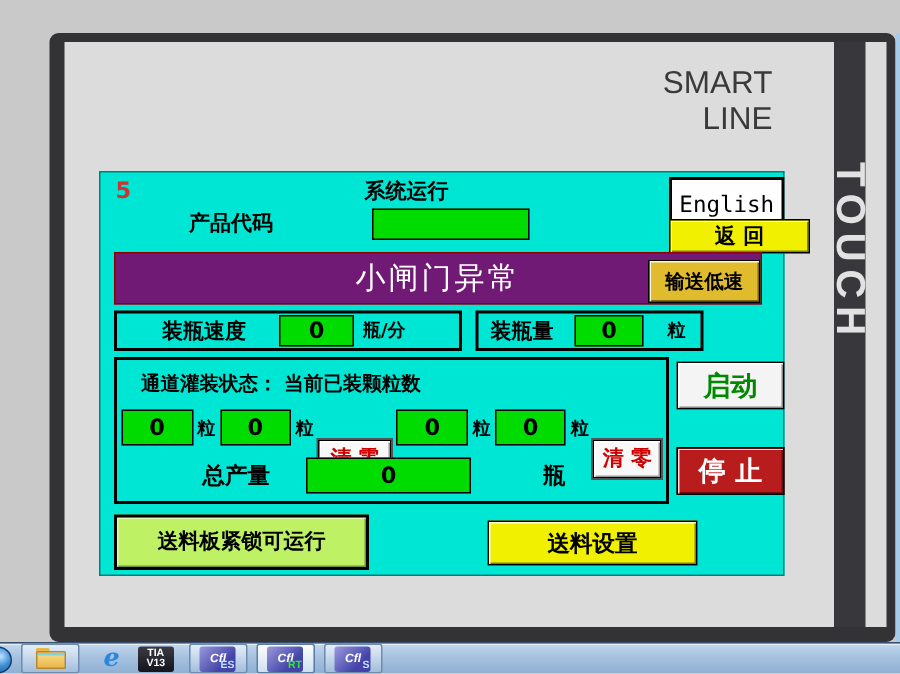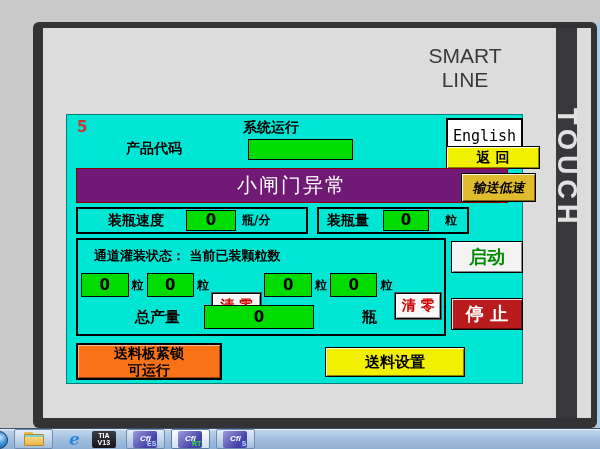--- a/index.html
+++ b/index.html
@@ -25,23 +25,23 @@
 
   .frame { position:absolute; left:33px; top:22px; width:564px; height:406px;
     background:#333336; border-radius:6px; }
   .bezel { position:absolute; left:43px; top:28px; width:548px; height:390px; background:#DCDCDC; }
   .right-sliver { position:absolute; left:597px; top:22px; width:3px; height:406px; background:#A7CBE8; }
 
   
   .siemens { position:absolute; left:80px; top:46px; width:79px; height:26px;
     background:#3D8A8F; color:#fff; font-family:"Liberation Sans",sans-serif;
     font-weight:bold; font-size:16px; letter-spacing:1px; text-align:center; line-height:26px; }
-  .smartline { position:absolute; left:405px; top:44px; width:120px; height:24px;
+  .smartline { position:absolute; left:395px; top:44px; width:120px; height:24px;
     color:#3a3a3a; font-family:"Liberation Sans",sans-serif; font-size:21px;
-    letter-spacing:0px; text-align:center; }
+    letter-spacing:0px; text-align:right; }
   .touch-strip { position:absolute; left:556px; top:28px; width:21px; height:390px; background:#38383C; }
   .touch-text { writing-mode:vertical-rl; font-family:"Liberation Sans",sans-serif;
     font-weight:bold; font-size:27px; line-height:21px; letter-spacing:5px;
     color:#E2E2E2; margin-top:80px; }
 
   
   .screen { position:absolute; left:66px; top:114px; width:457px; height:270px;
     background:#00E6D4; border:1px solid #00807a; }
   .abs { position:absolute; }
   .cn { font-weight:bold; color:#000; }
@@ -56,22 +56,22 @@
   .btn { display:flex; align-items:center; justify-content:center; cursor:default; }
   .bevel { border:1px solid #000;
     box-shadow:inset 1px 1px 0 rgba(255,255,255,.85), inset -1px -1px 0 rgba(0,0,0,.45); }
   .btn-english { left:379px; top:3px; width:77px; height:36px; background:#fff;
     border:2px solid #000; font-family:"DejaVu Sans Mono",monospace; font-size:15px; color:#000; }
   .btn-return { left:379px; top:31px; width:94px; height:23px; background:#F0F000;
     font-size:14px; font-weight:bold; }
   .alarm { left:9px; top:53px; width:432px; height:35px; background:#701a75;
     border:1px solid #8c0000; color:#fff; font-size:20px; letter-spacing:2px;
     display:flex; align-items:center; justify-content:center; }
-  .btn-lowspeed { left:394px; top:58px; width:75px; height:29px; background:#DFBB2D;
-    font-size:13px; font-weight:bold;font-style:italic; }
+  .btn-lowspeed { left:365px; top:58px; width:75px; height:29px; background:#DFBB2D;
+    font-size:13px; font-weight:bold; }
 
   .statbox { border:2px solid #000; display:flex; align-items:center; }
   .box-speed { left:9px; top:92px; width:232px; height:27px; }
   .box-amount { left:250px; top:92px; width:152px; height:27px; }
   .statbox .slabel { font-size:14px; font-weight:bold; }
   .statbox .sunit { font-size:12px; font-weight:bold; }
 
   .bigbox { left:9px; top:123px; width:370px; height:98px; border:2px solid #000; }
   .bb-title { position:absolute; left:16px; top:7px; font-size:13px; font-weight:bold; }
   .counter-row { position:absolute; left:3px; top:32px; width:360px; height:26px;
@@ -84,22 +84,22 @@
   .total-row { position:absolute; left:0; top:63px; width:366px; height:28px;
     display:flex; align-items:center; }
   .t-label { margin-left:57px; font-size:15px; font-weight:bold; }
   .t-green { margin-left:24px; width:110px; height:24px; line-height:22px; }
   .t-unit { margin-left:48px; font-size:15px; font-weight:bold; }
 
   .btn-start { left:384px; top:126px; width:72px; height:32px; background:#F4F4F4;
     color:#008800; font-size:18px; font-weight:bold; }
   .btn-stop { left:384px; top:183px; width:72px; height:32px; background:#b91c1c;
     color:#fff; font-size:18px; font-weight:bold; }
-  .btn-feeder { left:9px; top:228px; width:146px; height:37px; background:#f97316;
-    font-size:14px; font-weight:bold; flex-direction:column; line-height:17px;
+  .btn-feeder { left:9px; top:228px; width:170px; height:37px; background:#bef264;
+    font-size:14px; font-weight:bold; flex-direction:row; line-height:17px;
     border:2px solid #000; box-shadow:inset 1px 1px 0 rgba(255,255,255,.5), inset -1px -1px 0 rgba(0,0,0,.4); }
   .btn-feedset { left:258px; top:232px; width:140px; height:30px; background:#F0F000;
     font-size:15px; font-weight:bold; }
 
   
   .taskbar { position:absolute; left:0; top:428px; width:600px; height:21px;
     background:linear-gradient(#C2D8EF,#A4C0DE 50%,#8FB0D4);
     border-top:1px solid #39516e; box-shadow:inset 0 1px 0 rgba(255,255,255,.6);
     display:flex; align-items:center; }
   .orb { position:absolute; left:-10px; top:2px; width:18px; height:18px; border-radius:50%;

